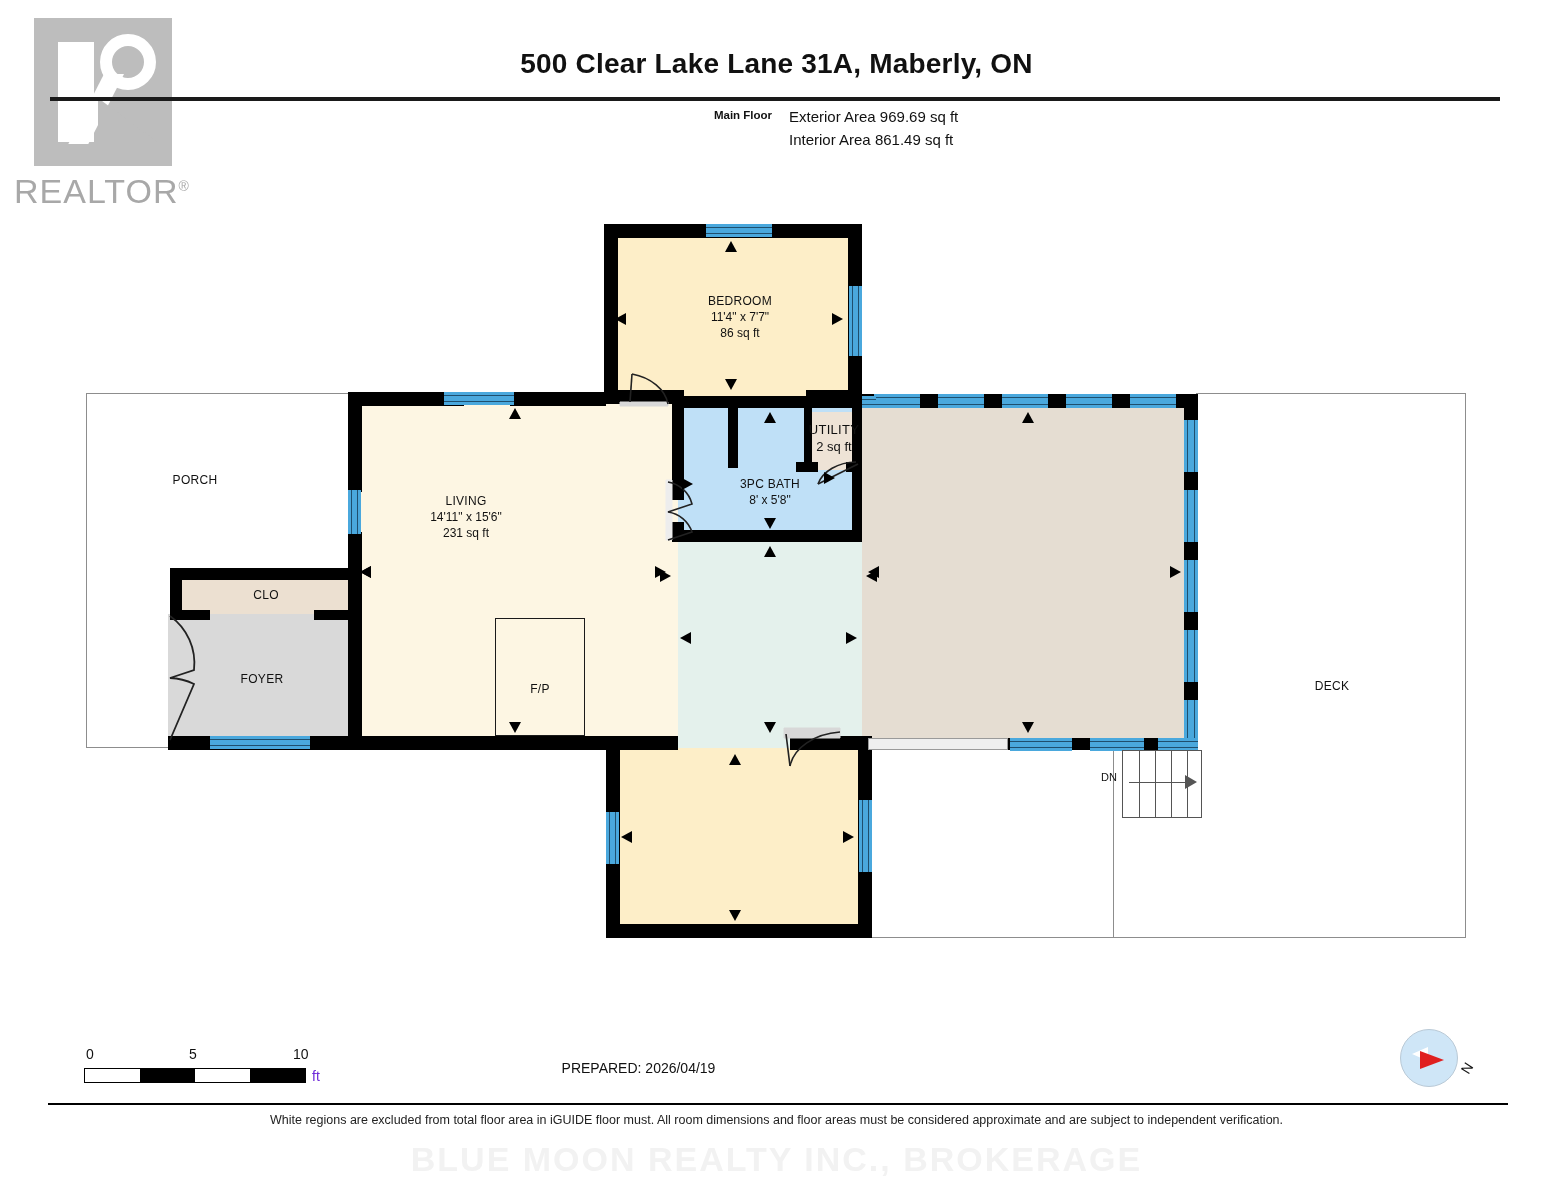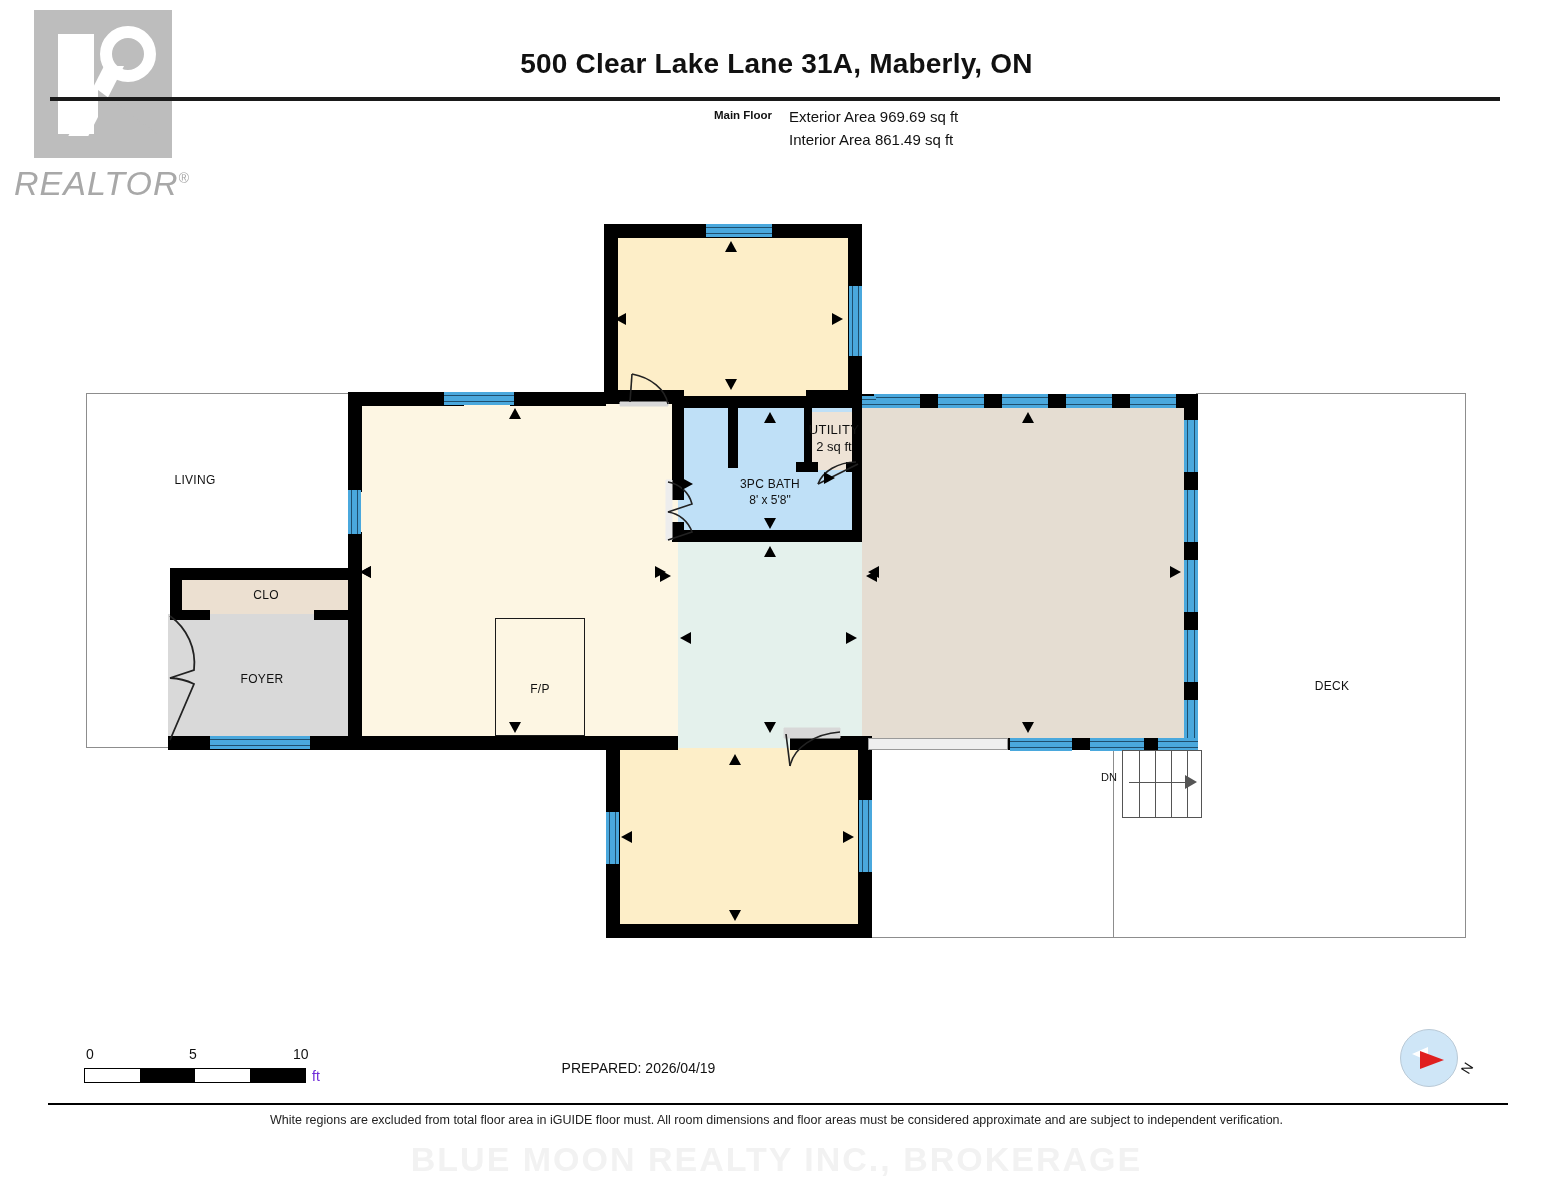--- a/index.html
+++ b/index.html
@@ -6,21 +6,21 @@
   html, body { margin:0; padding:0; }
   body {
     width:1553px; height:1200px;
     background:#ffffff;
     font-family:"Liberation Sans", sans-serif;
     position:relative;
     overflow:hidden;
   }
 
   
-  #realtor-logo { position:absolute; left:12px; top:4px; width:180px; height:200px;font-style:italic; }
+  #realtor-logo { position:absolute; left:12px; top:12px; width:180px; height:200px; }
   #realtor-logo .sq { position:absolute; left:22px; top:6px; width:138px; height:148px; background:#bdbdbd; }
   #realtor-logo .bar1 { position:absolute; left:46px; top:30px; width:36px; height:100px; background:#ffffff; }
   #realtor-logo .ring { position:absolute; left:88px; top:22px; width:56px; height:56px; border:12px solid #ffffff; border-radius:50%; background:transparent; }
   #realtor-logo .leg { position:absolute; left:92px; top:62px; width:20px; height:70px; background:#ffffff;
         transform:skewX(-27deg); transform-origin: top left; }
   #realtor-logo .cover { position:absolute; left:86px; top:86px; width:62px; height:46px; background:#bdbdbd;
         clip-path: polygon(0 0, 0 100%, 100% 100%); }
   #realtor-logo .word { position:absolute; left:2px; top:160px; font-size:34px; letter-spacing:1px; color:#a8a8a8; font-family:"Liberation Sans", sans-serif; }
   #realtor-logo .word sup { font-size:14px; vertical-align:super; }
 
@@ -283,21 +283,31 @@
   <div class="arw left" style="left:868px; top:566px;"></div>
   <div class="arw right" style="left:1170px; top:566px;"></div>
 
   <div class="arw up" style="left:729px; top:754px;"></div>
   <div class="arw down" style="left:729px; top:910px;"></div>
   <div class="arw left" style="left:621px; top:831px;"></div>
   <div class="arw right" style="left:843px; top:831px;"></div>
 
   <div class="arw left" style="left:360px; top:566px;"></div>
 
-
+  <div class="lbl" style="left:638px; top:294px; width:204px;">
+    <div class="nm">BEDROOM</div>
+    <div class="dim">11'4" x 7'7"</div>
+    <div class="area">86 sq ft</div>
+  </div>
+
+  <div class="lbl" style="left:368px; top:494px; width:196px;">
+    <div class="nm">LIVING</div>
+    <div class="dim">14'11" x 15'6"</div>
+    <div class="area">231 sq ft</div>
+  </div>
 
   <div class="lbl" style="left:678px; top:477px; width:184px;">
     <div class="nm">3PC BATH</div>
     <div class="dim">8' x 5'8"</div>
   </div>
 
   <div class="lbl small" style="left:806px; top:421px; width:56px;">
     <div class="nm">UTILITY</div>
     <div class="area">2 sq ft</div>
   </div>
@@ -307,21 +317,21 @@
 
   <div class="lbl" style="left:182px; top:588px; width:168px;">
     <div class="nm">CLO</div>
   </div>
 
   <div class="lbl" style="left:182px; top:672px; width:160px;">
     <div class="nm">FOYER</div>
   </div>
 
   <div class="lbl" style="left:140px; top:473px; width:110px;">
-    <div class="nm">LIVING</div>
+    <div class="nm">PORCH</div>
   </div>
 
   <div class="lbl" style="left:1282px; top:679px; width:100px;">
     <div class="nm">DECK</div>
   </div>
 
 </div>
 
 <div class="scale-tick" style="left:86px; top:1046px;">0</div>
 <div class="scale-tick" style="left:189px; top:1046px;">5</div>

